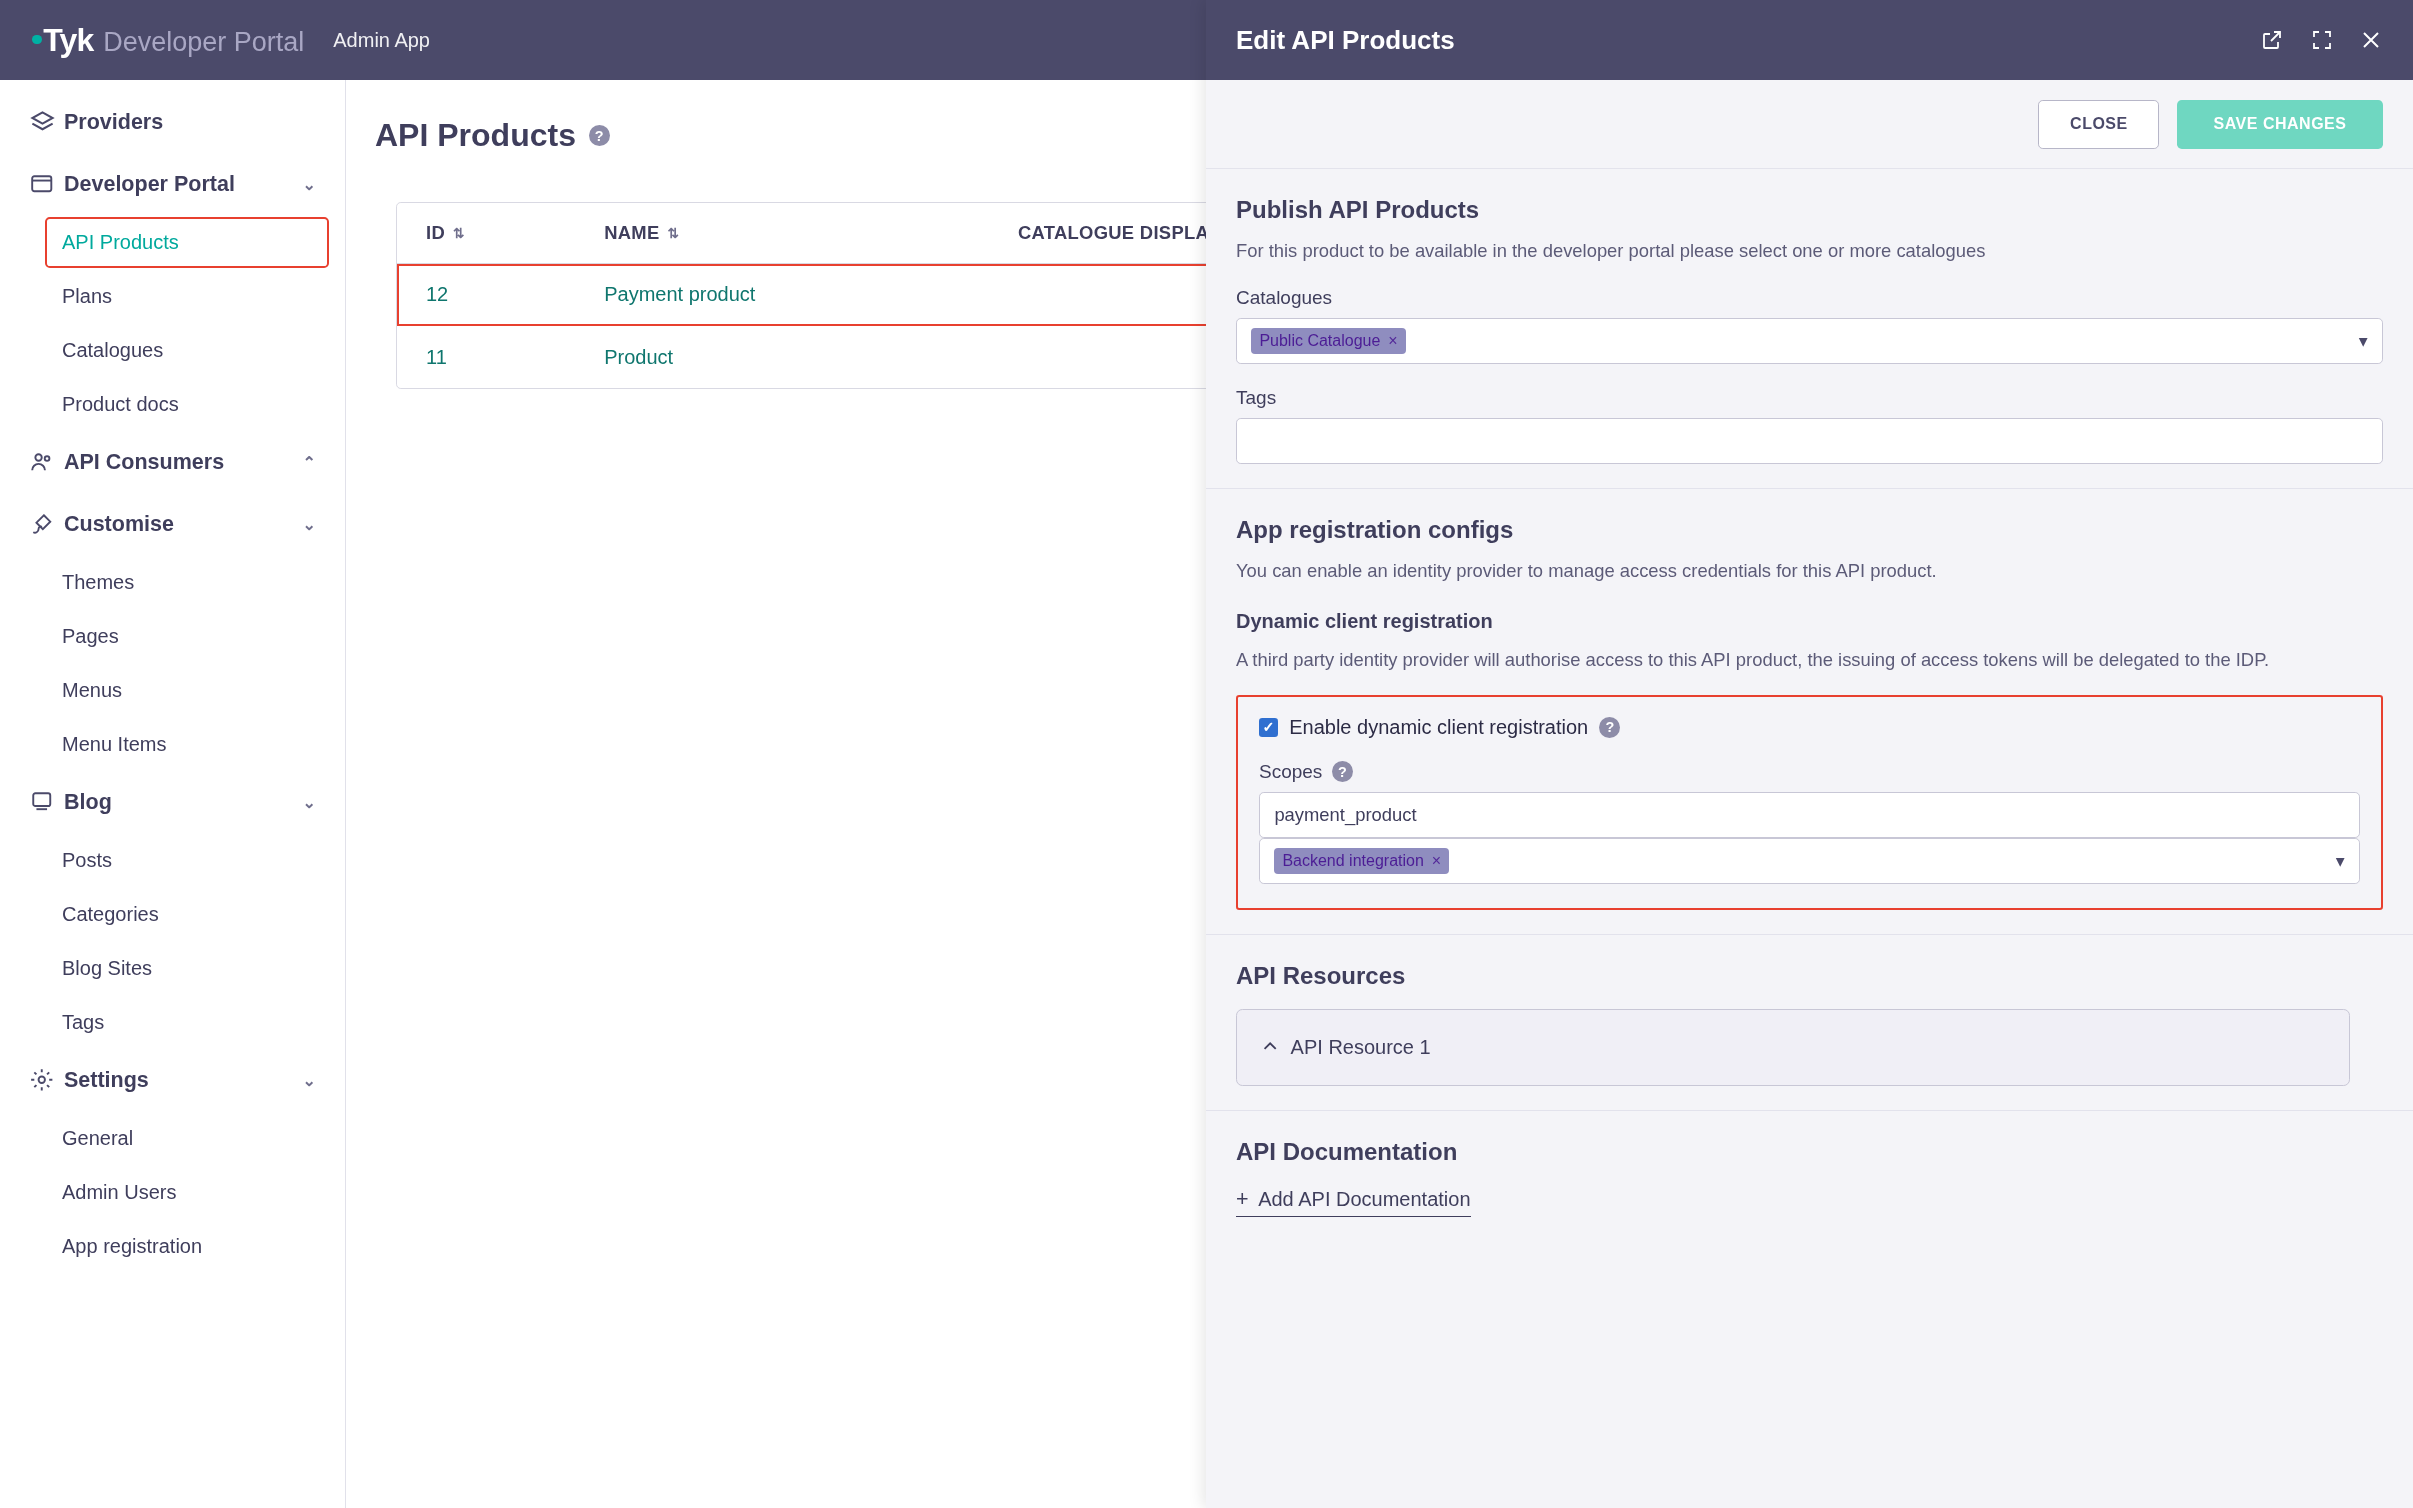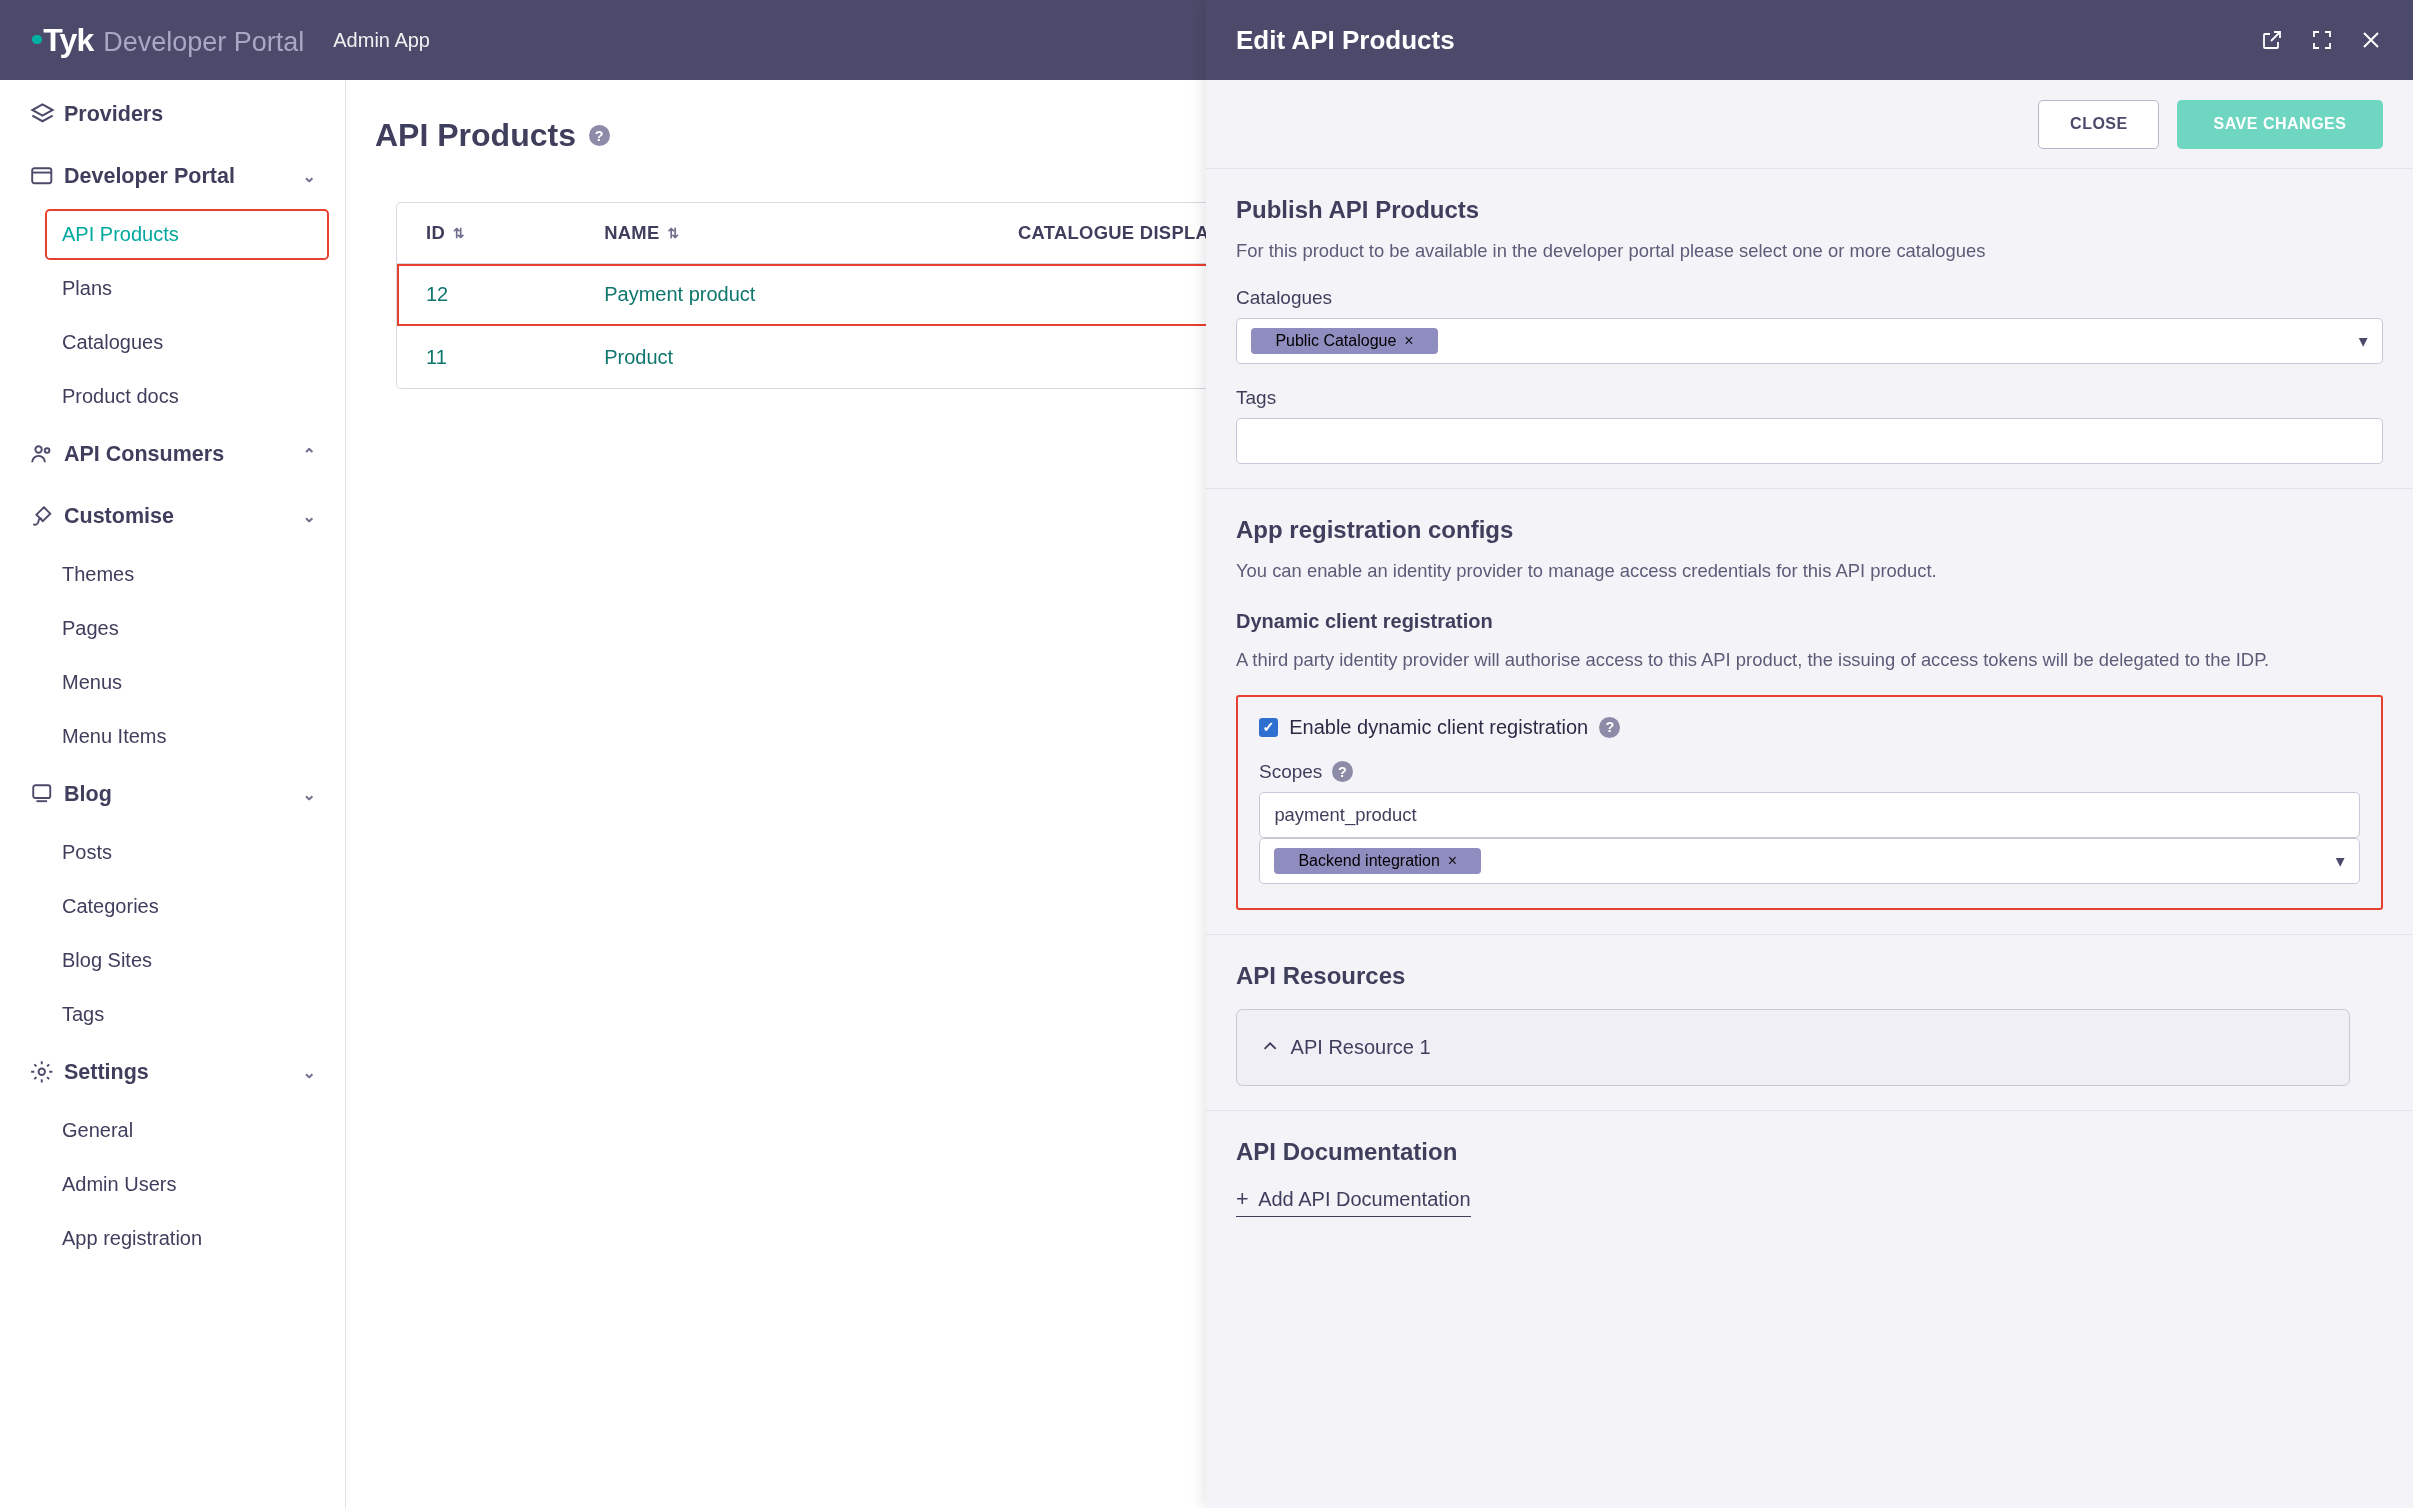--- a/index.html
+++ b/index.html
@@ -40,21 +40,21 @@
   .admin-app {
     margin-left: 29px; font-size: 20px; color: #ffffff; opacity: .92;
   }
 
   
   .sidebar {
     position: absolute; top: 80px; left: 0;
     width: 346px; height: 1429px;
     background: #ffffff;
     border-right: 0.8px solid #e1e1ea;
-    padding-top: 3px;
+    padding-top: 11px;
   }
   .nav-group {
     display: flex; align-items: center;
     height: 62px; padding: 0 29px;
     font-size: 21.5px; font-weight: bold; color: #3f3e5c;
     position: relative;
   }
   .nav-group .gicon {
     width: 35px; display: inline-flex; align-items: center;
     justify-content: flex-start; color: #4b4a6a;
@@ -172,22 +172,22 @@
     font-size: 19px; color: #3f3e5c; margin-top: 22.3px; margin-bottom: 9.6px;
     display: flex; align-items: center; gap: 9.6px;
   }
   .input {
     height: 46px; background: #fff; border: 0.8px solid #c8c7d6;
     border-radius: 4.8px; display: flex; align-items: center;
     padding: 0 14.4px; font-size: 18.4px; color: #3f3e5c;
   }
   .input.select { justify-content: space-between; }
   .chip {
-    background: #8f8dbf; color: #000000; font-size: 16px;
-    border-radius: 4px; padding: 4px 24px;
+    background: #8f8dbf; color: #4c1d95; font-size: 16px;
+    border-radius: 4px; padding: 4px 8px;
     display: inline-flex; align-items: center; gap: 8px;
   }
   .chip .x { font-size: 16px; opacity: .9; }
   .chev-down { font-size: 17.6px; color: #4b4a6a; }
 
   .subsec-title { font-size: 20px; font-weight: bold; color: #3f3e5c; margin-top: 25.5px; }
 
   .dcr-box {
     position: relative;
     border: 2.4px solid #e8402f; border-radius: 3.2px;

